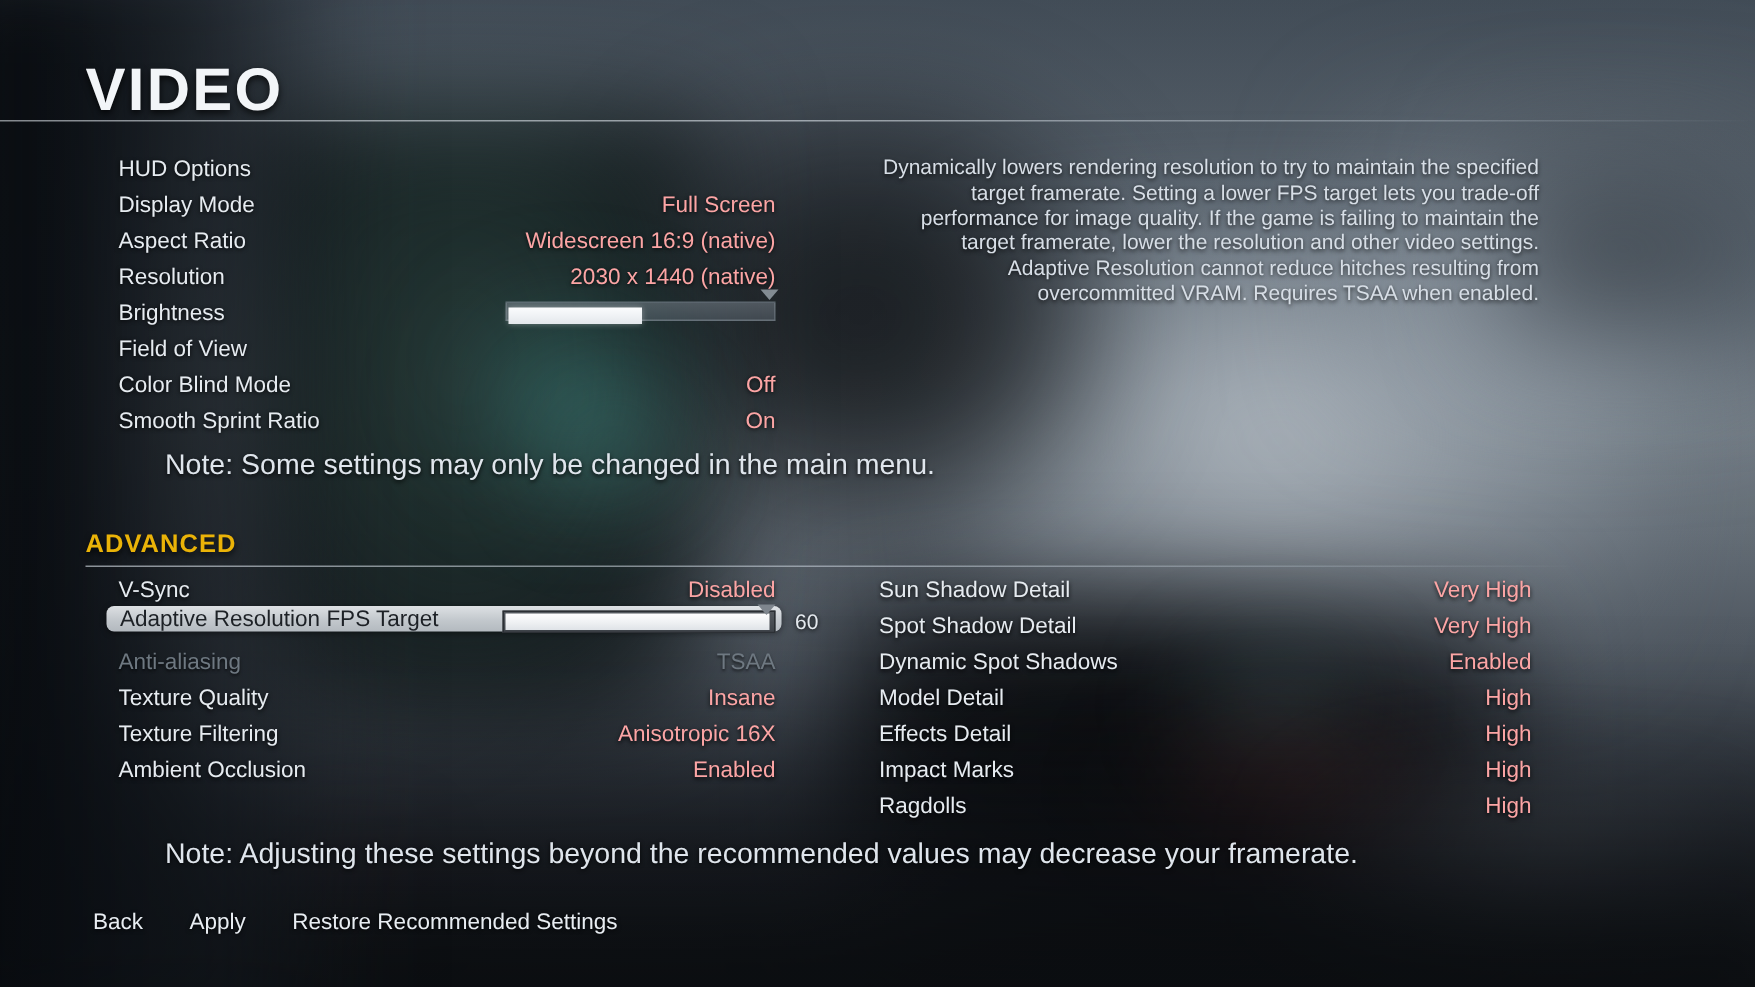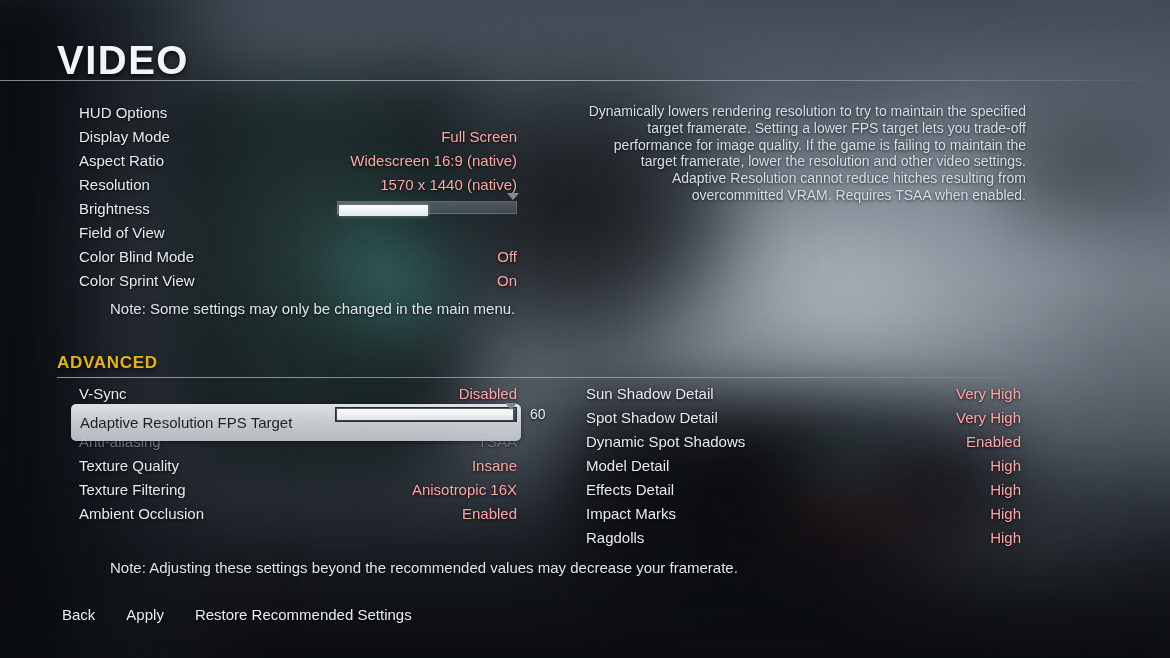--- a/index.html
+++ b/index.html
@@ -181,42 +181,42 @@
     background:linear-gradient(90deg, rgba(150,160,172,.60) 0%, rgba(128,138,150,.55) 50%, rgba(168,178,190,.62) 100%);
     border-top:1px solid rgba(190,200,212,.22);
   }
   .fov-wrap .tri-down{
     left:28px; top:-5px;
     border-left:5px solid transparent; border-right:5px solid transparent;
     border-top:6px solid rgba(190,202,214,.50);
   }
 
   .note{
-    position:absolute; font-size:15px; color:#dfe5ec;
+    position:absolute; font-size:19px; color:#dfe5ec;
     text-shadow:0 1px 3px rgba(0,0,0,.85); white-space:nowrap;
   }
   #note-main{ left:110px; top:300px; }
   #note-adv{ left:110px; top:559px; }
 
   
   #description{
     position:absolute; left:586px; top:103px; width:440px;
     font-size:14px; line-height:16.8px; color:#d7dee6;
     text-shadow:0 1px 3px rgba(0,0,0,.7);
     text-align:right;
   }
 
   
   #adv-left{ left:79px; top:381px; width:438px; }
   #adv-right{ left:586px; top:381px; width:435px; }
   #adv-left .opt-row, #adv-right .opt-row{ height:24px; }
 
   
   #highlight-row{
-    position:absolute; left:71px; top:404px; width:450px; height:37px;
+    position:absolute; left:71px; top:404px; width:450px; height:17px;
     border-radius:5px;
     background:linear-gradient(180deg, rgba(236,239,242,.93) 0%, rgba(213,218,223,.90) 55%, rgba(196,202,208,.90) 100%);
     box-shadow:0 1px 4px rgba(0,0,0,.45);
     display:flex; align-items:center;
   }
   #highlight-row .hl-label{
     margin-left:9px; font-size:15px; color:#1d2126; text-shadow:none;
     white-space:nowrap;
   }
   .fps-slider{
@@ -284,40 +284,40 @@
       <div class="opt-row">
         <span class="label">Display Mode</span>
         <span class="value">Full Screen</span>
       </div>
       <div class="opt-row">
         <span class="label">Aspect Ratio</span>
         <span class="value">Widescreen 16:9 (native)</span>
       </div>
       <div class="opt-row">
         <span class="label">Resolution</span>
-        <span class="value">1570 x 1440 (native)</span>
+        <span class="value">2030 x 1440 (native)</span>
       </div>
       <div class="opt-row">
         <span class="label">Brightness</span>
         <div class="bright-wrap">
           <div class="bright-track">
             <div class="bright-fill" style="width: 89px;"></div>
           </div>
           <div class="tri-down"></div>
         </div>
       </div>
       <div class="opt-row">
         <span class="label">Field of View</span>
       </div>
       <div class="opt-row">
         <span class="label">Color Blind Mode</span>
         <span class="value">Off</span>
       </div>
       <div class="opt-row">
-        <span class="label">Color Sprint View</span>
+        <span class="label">Smooth Sprint Ratio</span>
         <span class="value">On</span>
       </div>
     </div>
 
   <div class="note" id="note-main">Note: Some settings may only be changed in the main menu.</div>
 
   <div class="section-label">ADVANCED</div>
   <div class="rule" id="rule-adv"></div>
 
   <div class="opt-col" id="adv-left">

